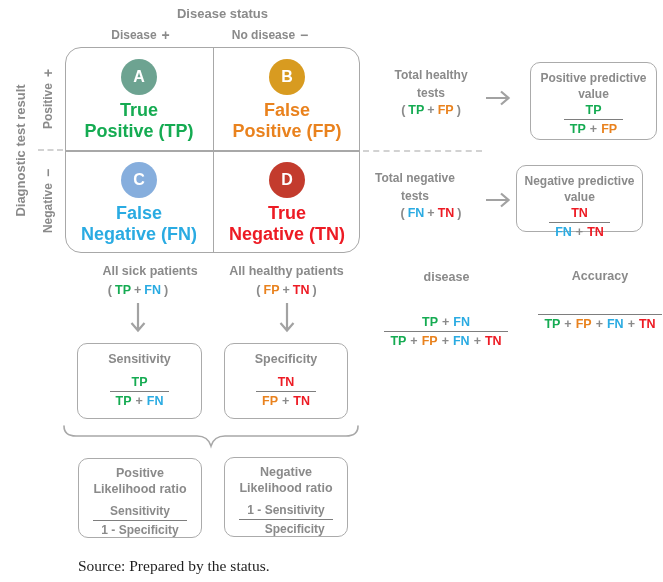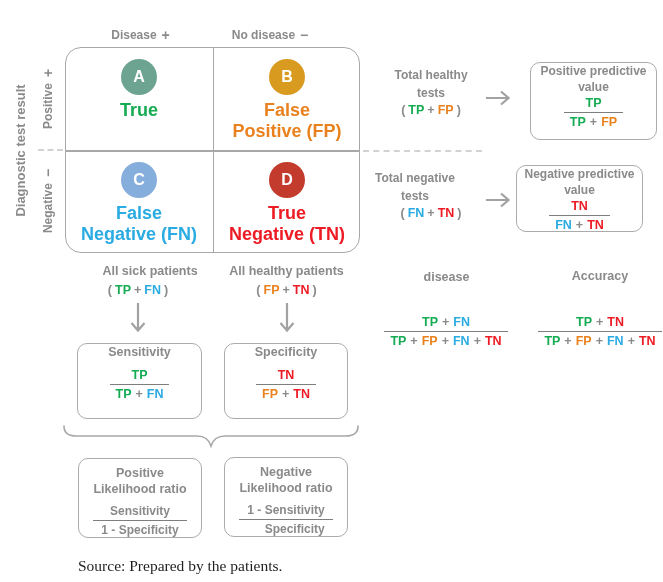--- a/index.html
+++ b/index.html
@@ -30,39 +30,40 @@
   .g { color:#8a8a8a; }
 
   
   .rot { transform:rotate(-90deg); display:flex; align-items:center; justify-content:center; gap:6px; }
 
   
   .dash { border-top:2px dashed #d2d2d2; height:0; }
 
   
   .box { background:#fff; border:1.5px solid #ababab; border-radius:10px;
-         display:flex; flex-direction:column; align-items:center; }
+         display:flex; flex-direction:column; align-items:center; padding-top:7px; }
   .box .t { font-size:12px; line-height:16px; }
 
   
   .frow { display:flex; justify-content:center; align-items:baseline; gap:3px; font-size:12.5px; }
   .frac { display:inline-block; text-align:center; font-size:12.5px; vertical-align:top; }
   .frac .num { display:block; padding:1px 4px 2px; }
   .frac .den { display:block; border-top:1.5px solid #7e7e7e; padding:2px 4px 0;text-align:right; }
   .frac span { margin:0 2px; }
   .frac.grayfrac .num, .frac.grayfrac .den { padding-left:6px; padding-right:6px; }
 
   #source { font-family:"Liberation Serif", serif; font-weight:normal;
             font-size:15.5px; color:#1f1f1f; }
 </style>
 </head>
 <body>
 
 <div id="app">
 
+  <div class="abs ctr lbl" style="left:75px; top:5px; width:295px; font-size:13px;">Disease status</div>
 
   <div class="abs ctr" style="left:68px; top:27px; width:145px; display:flex; justify-content:center; gap:5px;">
     <span class="lbl">Disease</span>
     <span class="sign">+</span>
   </div>
   <div class="abs ctr" style="left:196px; top:27px; width:148px; display:flex; justify-content:center; gap:5px;">
     <span class="lbl">No disease</span>
     <span class="sign">−</span>
   </div>
 
@@ -83,20 +84,21 @@
 
   <div class="abs" id="matrix">
     <div class="abs vline"></div>
     <div class="abs hline"></div>
 
     <div class="cell" style="left:0; top:0;">
       <div class="circle b-a">
         <span>A</span>
       </div>
       <div class="cl tp">True</div>
+      <div class="cl tp">Positive (TP)</div>
     </div>
     <div class="cell" style="left:148px; top:0;">
       <div class="circle b-b">
         <span>B</span>
       </div>
       <div class="cl fp">False</div>
       <div class="cl fp">Positive (FP)</div>
     </div>
     <div class="cell" style="left:0; top:103px;">
       <div class="circle b-c">
@@ -220,23 +222,20 @@
       </span>
       <span class="den">
         <span class="tp">TP</span><span class="g">+</span><span class="fp">FP</span><span class="g">+</span><span class="fn">FN</span><span class="g">+</span><span class="tn">TN</span>
       </span>
     </div>
   </div>
 
   <div class="abs ctr lbl" style="left:542px; top:268px; width:116px; font-size:12.5px;">Accuracy</div>
   <div class="abs ctr" style="left:536px; top:314px; width:128px;">
     <div class="frac">
-      <span class="num">
-        <span class="tp">TP</span><span class="g">+</span><span class="tn">TN</span>
-      </span>
       <span class="den">
         <span class="tp">TP</span><span class="g">+</span><span class="fp">FP</span><span class="g">+</span><span class="fn">FN</span><span class="g">+</span><span class="tn">TN</span>
       </span>
     </div>
   </div>
 
   <svg class="abs" style="left:62px; top:424px;" width="298" height="26" viewBox="0 0 298 26">
     <path d="M2 2 Q2 12 14 12 L135 12 Q146 12 149 22 Q152 12 163 12 L284 12 Q296 12 296 2" stroke="#a8a8a8" stroke-width="1.6" fill="none" stroke-linecap="round"></path>
   </svg>
 
@@ -251,15 +250,15 @@
 
   <div class="abs box" style="left:224px; top:457px; width:124px; height:80px; padding-top:6px;">
     <div class="t" style="font-size:12.5px;">Negative</div>
     <div class="t" style="font-size:12.5px;">Likelihood ratio</div>
     <div class="frac grayfrac" style="margin-top:6px; font-size:12px;">
       <span class="num"><span class="g">1 - Sensitivity</span></span>
       <span class="den"><span class="g">Specificity</span></span>
     </div>
   </div>
 
-  <div class="abs" id="source" style="left:78px; top:557px;">Source: Prepared by the patients.</div>
+  <div class="abs" id="source" style="left:78px; top:557px;">Source: Prepared by the status.</div>
 
 </div>
 
 </body></html>

